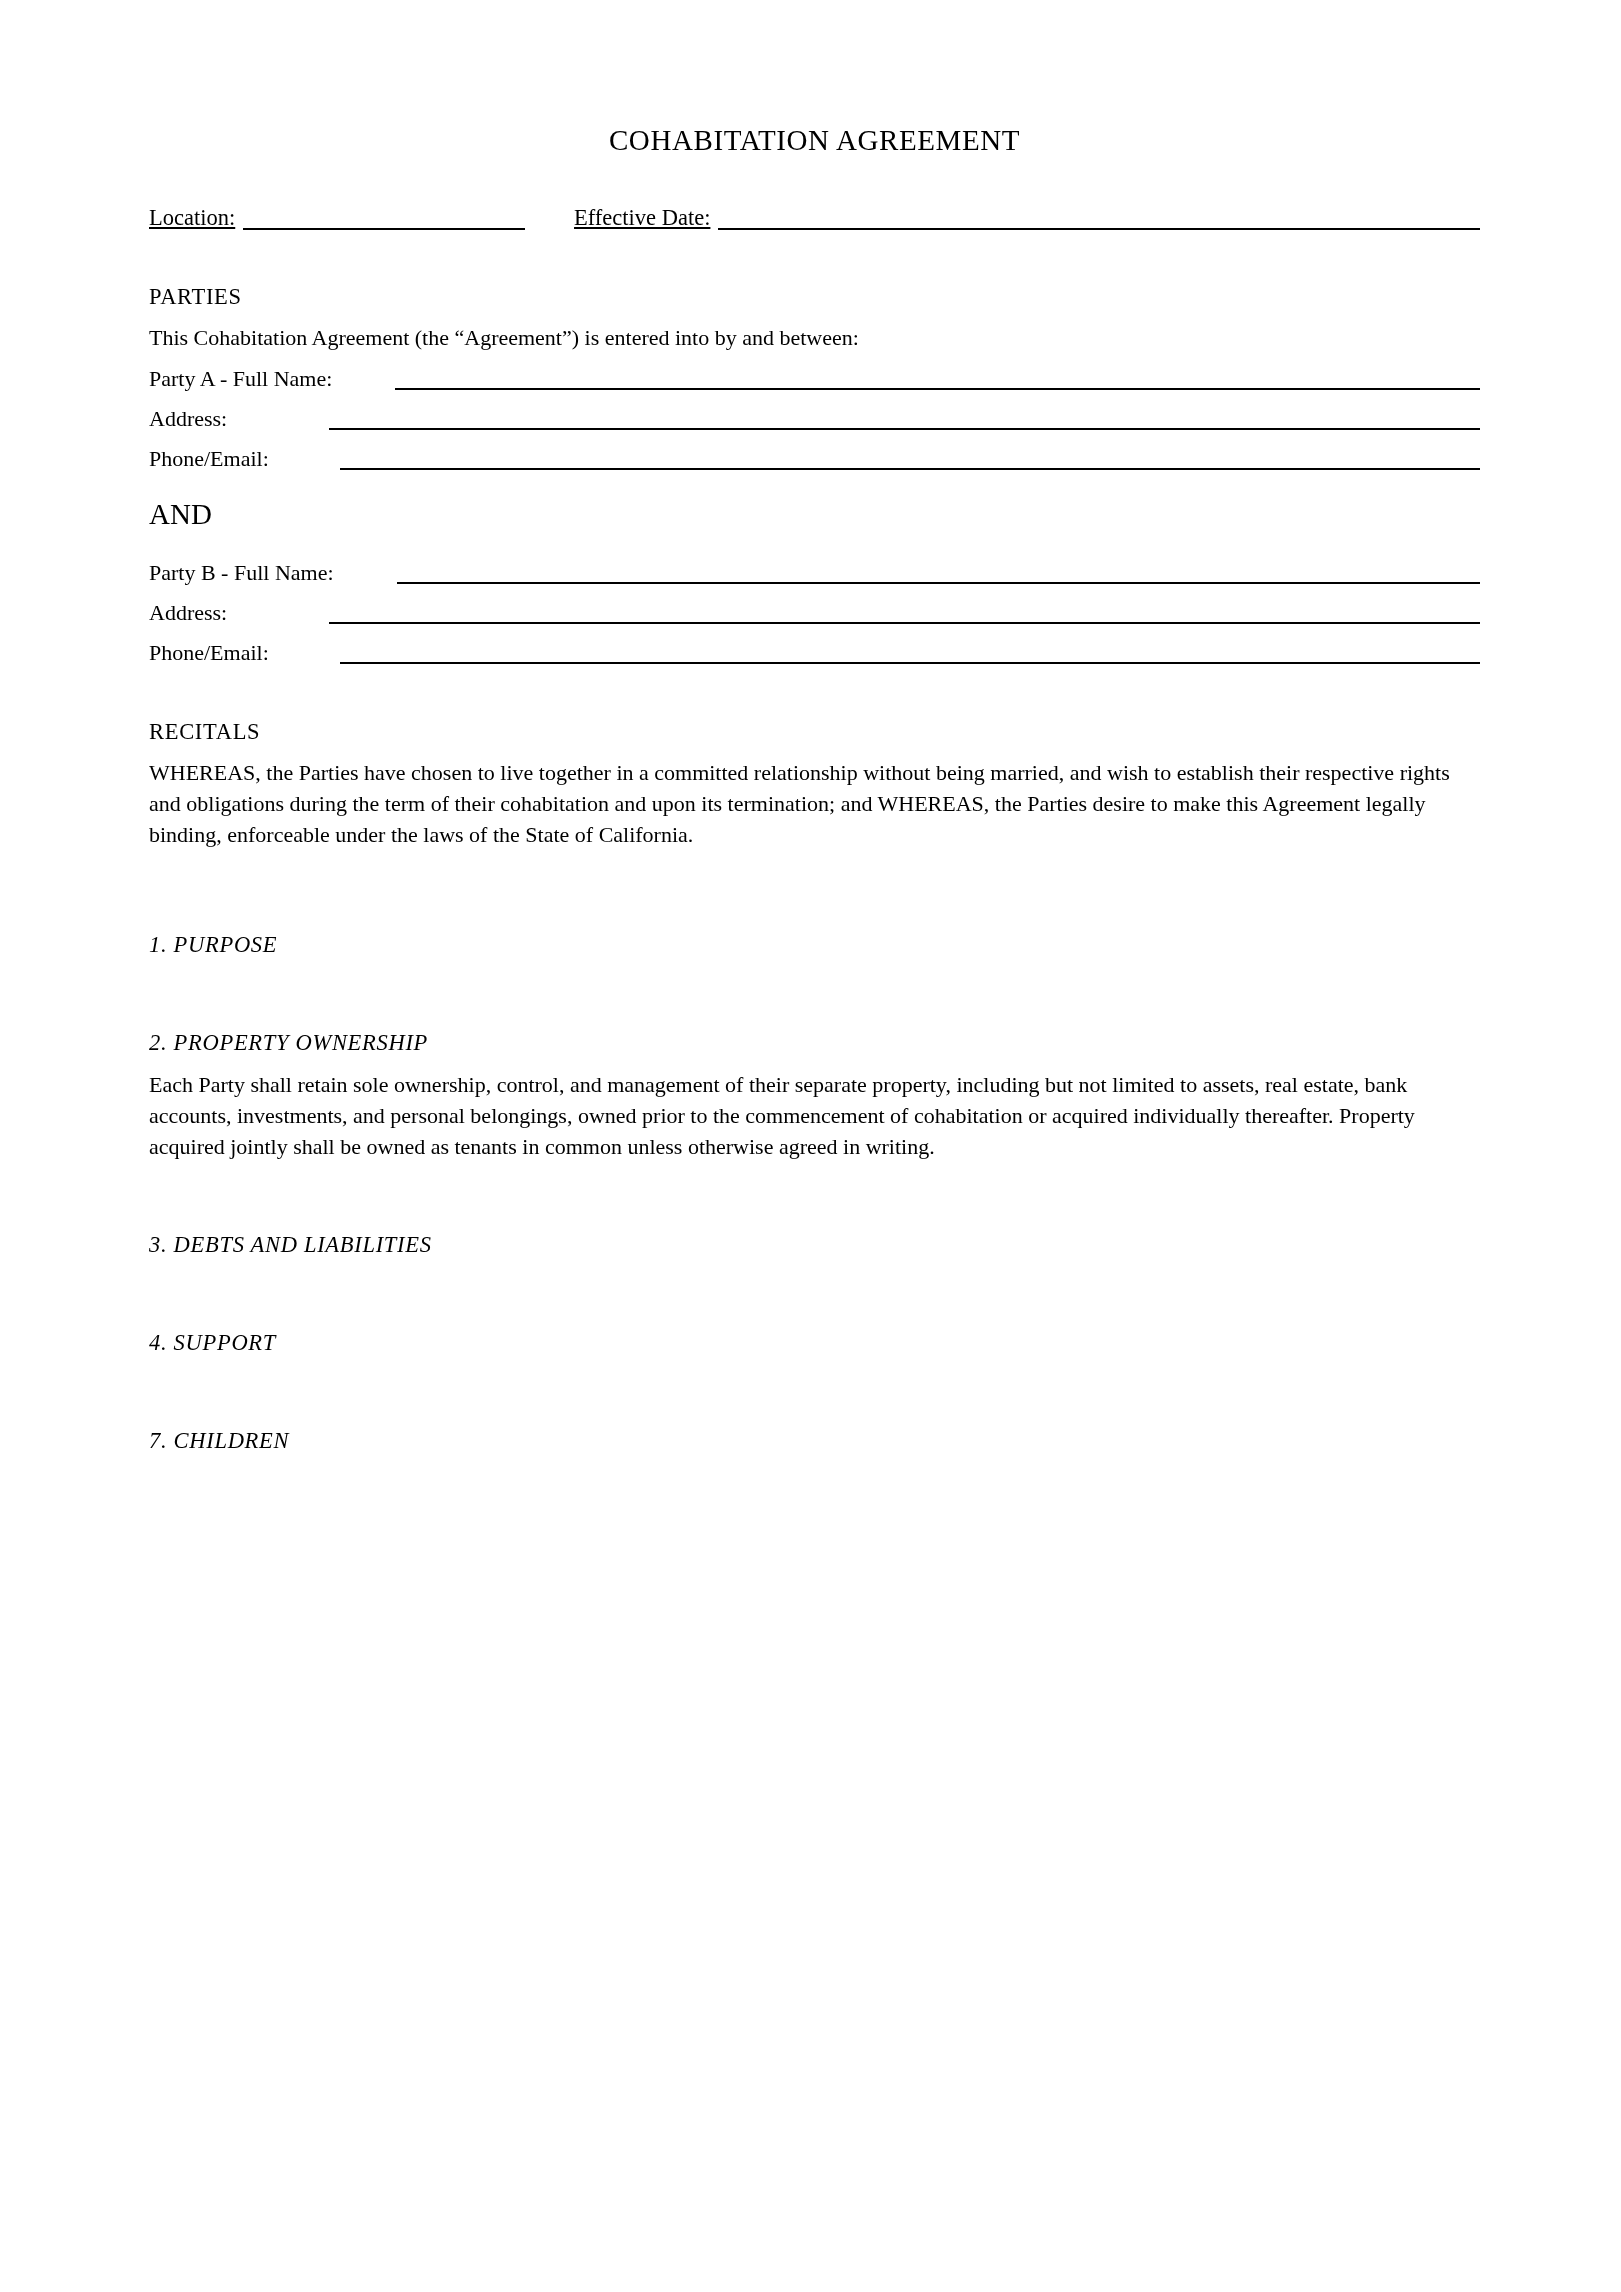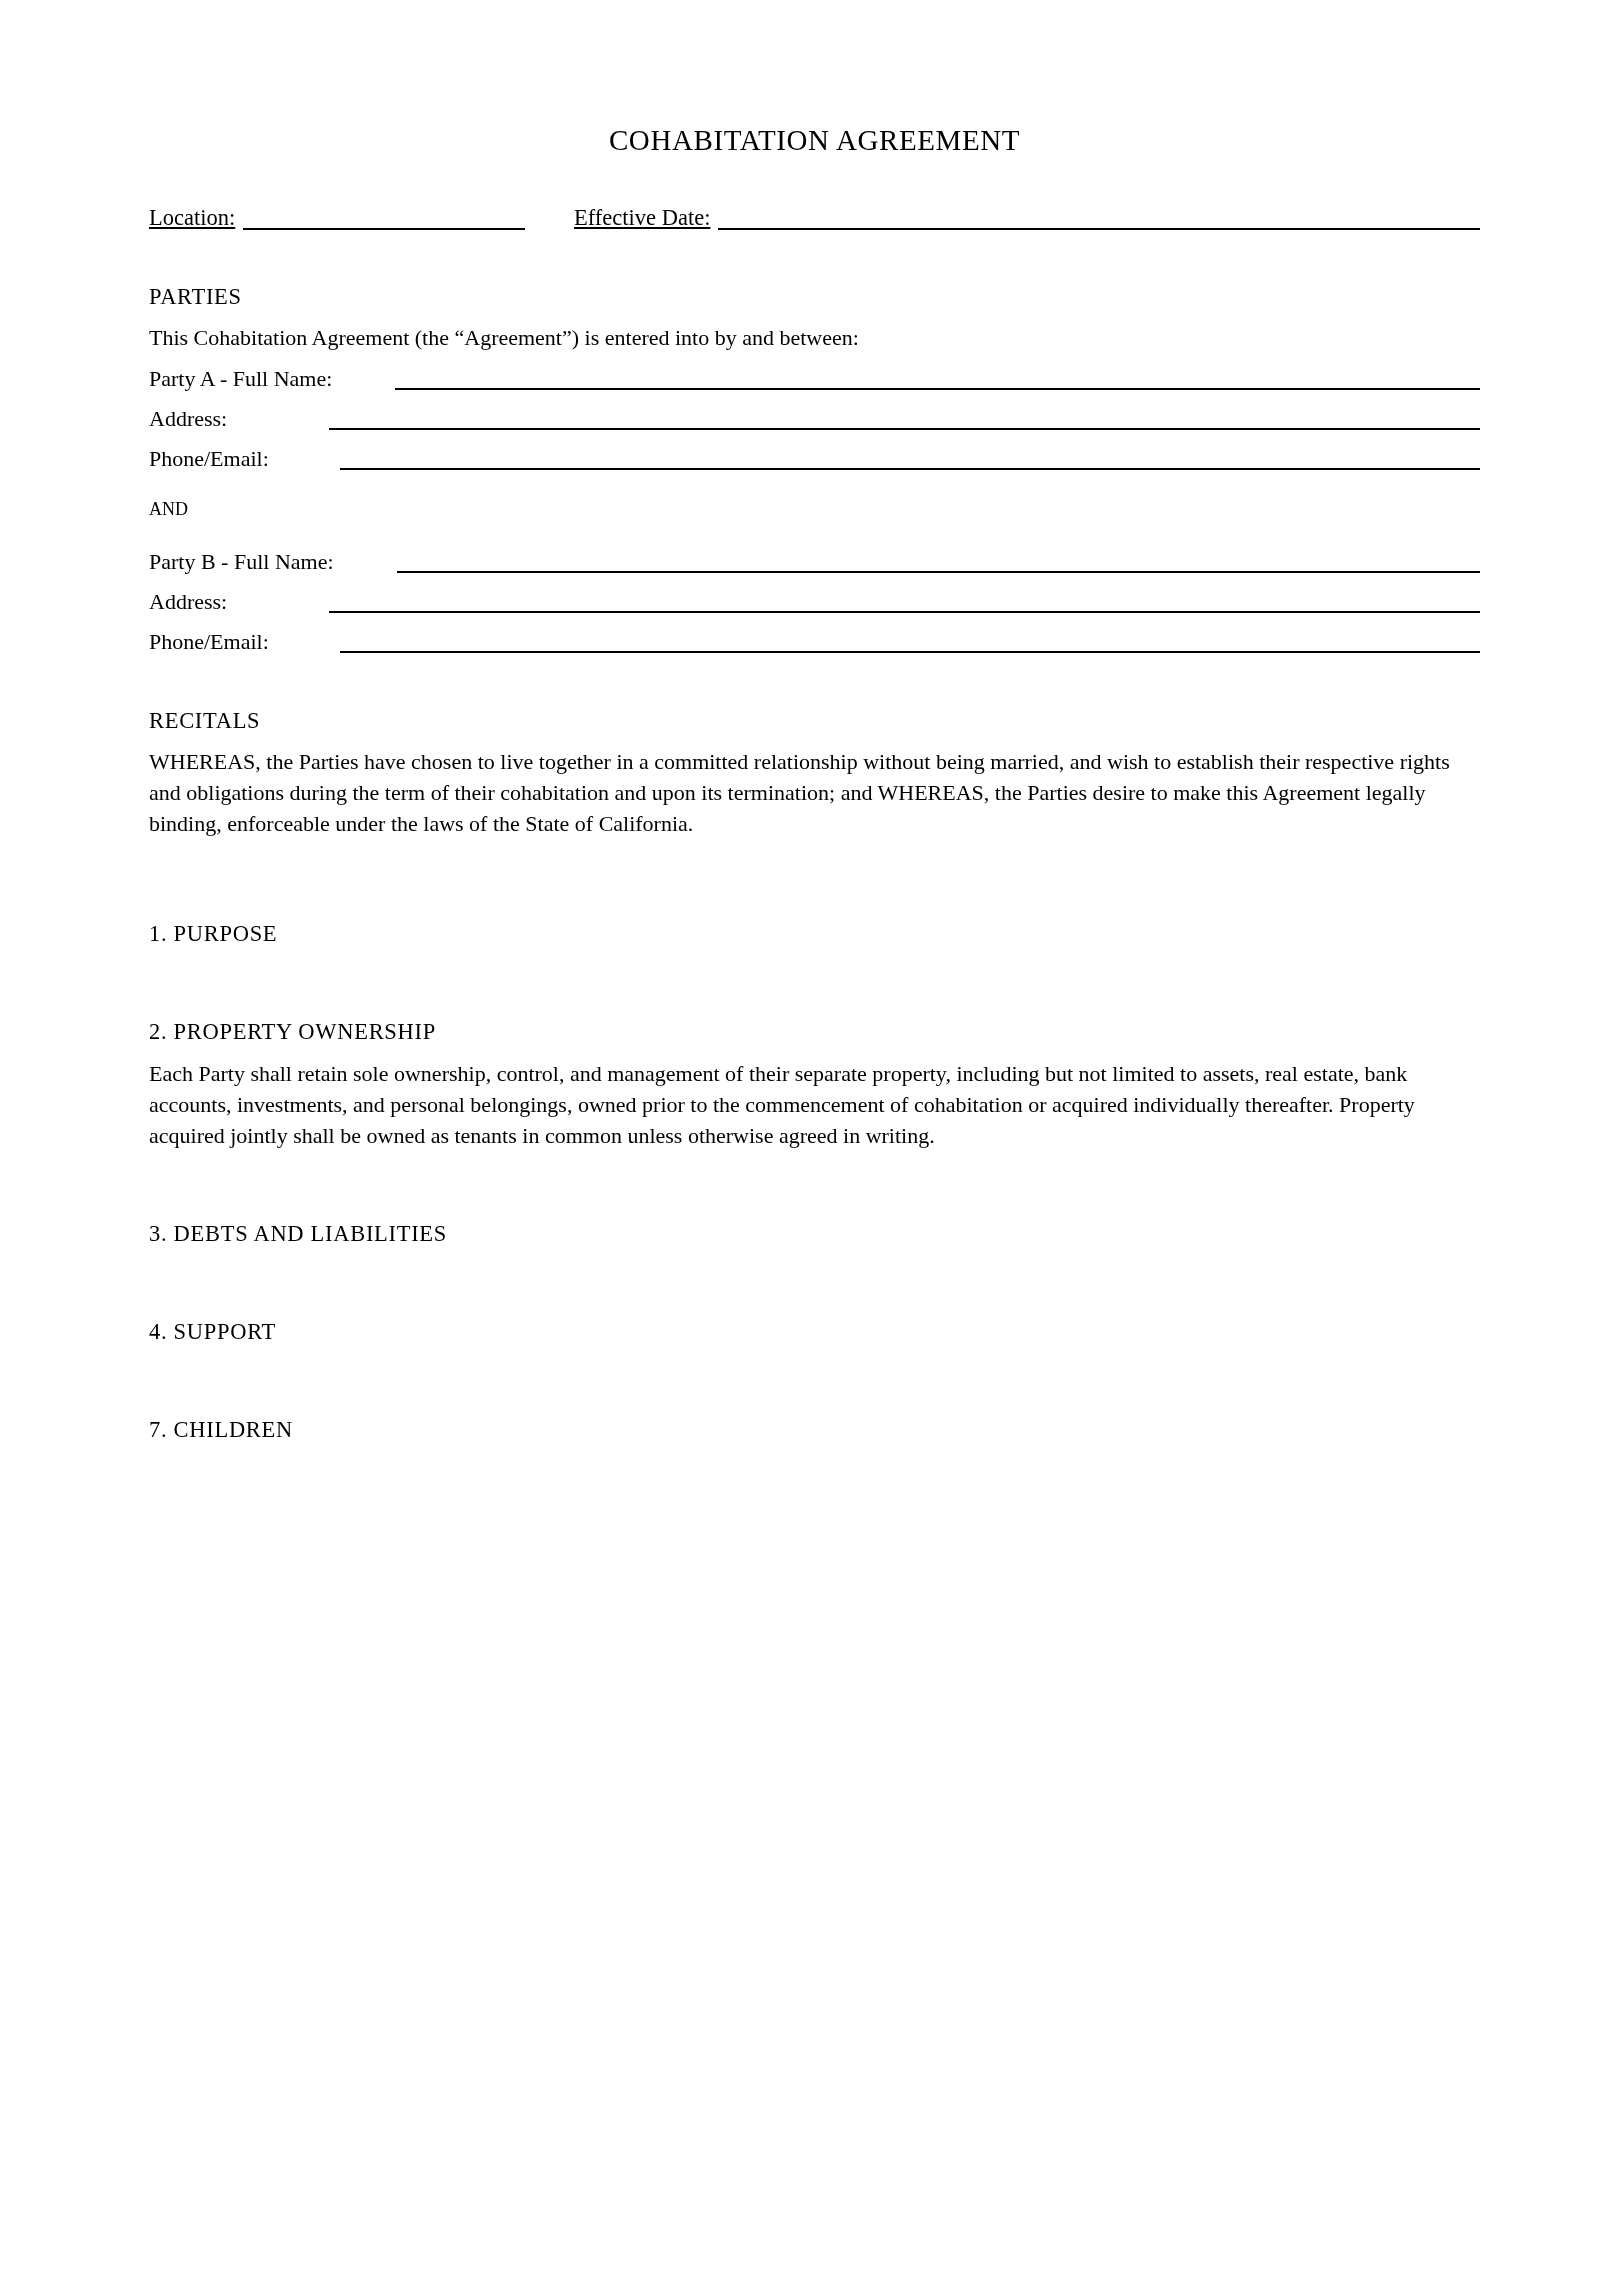--- a/index.html
+++ b/index.html
@@ -68,21 +68,21 @@
   
   .section-heading {
     font-size: 22.5px;
     letter-spacing: 0.7px;
     margin: 0;
     font-weight: normal;
     line-height: 1.35;
   }
   .heading-parties { margin-top: 50px; }
   .heading-recitals { margin-top: 50px; }
-  .numbered-heading { margin-top: 0; }
+  .numbered-heading { margin-top: 0; font-style: italic; }
 
   
   .para {
     font-size: 22px;
     line-height: 31px;
     margin: 0;
     text-align: left;
   }
   .para-intro { margin-top: 9.8px; }
   .para-recitals { margin-top: 9.8px; }
@@ -106,21 +106,21 @@
     height: 0;
     flex: 1 1 auto;
     position: relative;
     top: -2.9px;
   }
   .spacer-name { width: 63px; }
   .spacer-addr { width: 102px; }
   .spacer-phone { width: 71px; }
 
   .and-line {
-    font-size: 18px;
+    font-size: 29px;
     line-height: 1.0;
     margin-top: 27.4px;
   }
   .partyb-block { margin-top: 27.4px; }
 
   
   .numbered-section { margin-top: 68px; }
   .numbered-section.first { margin-top: 80px; }
 </style>
 </head>

